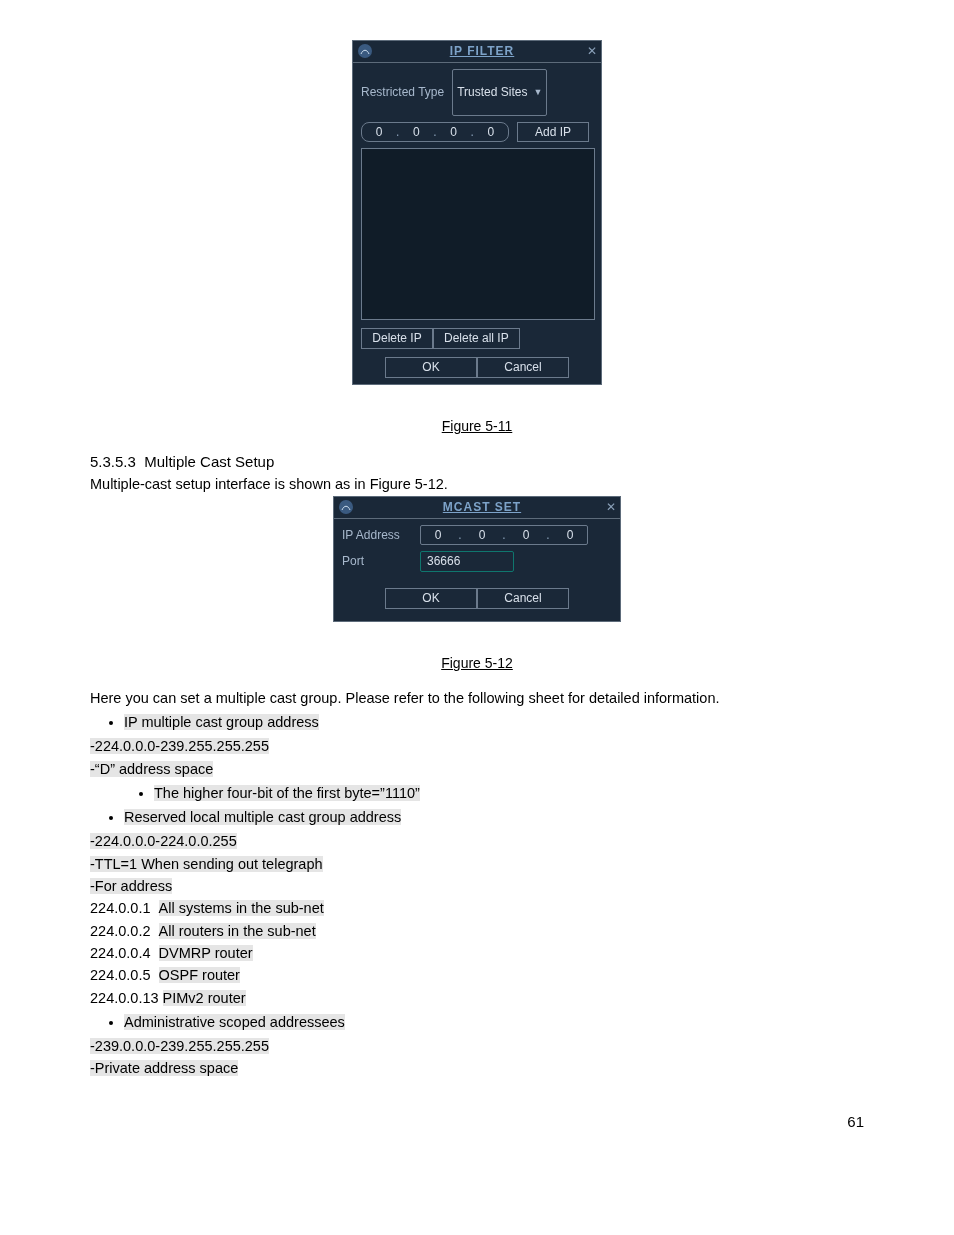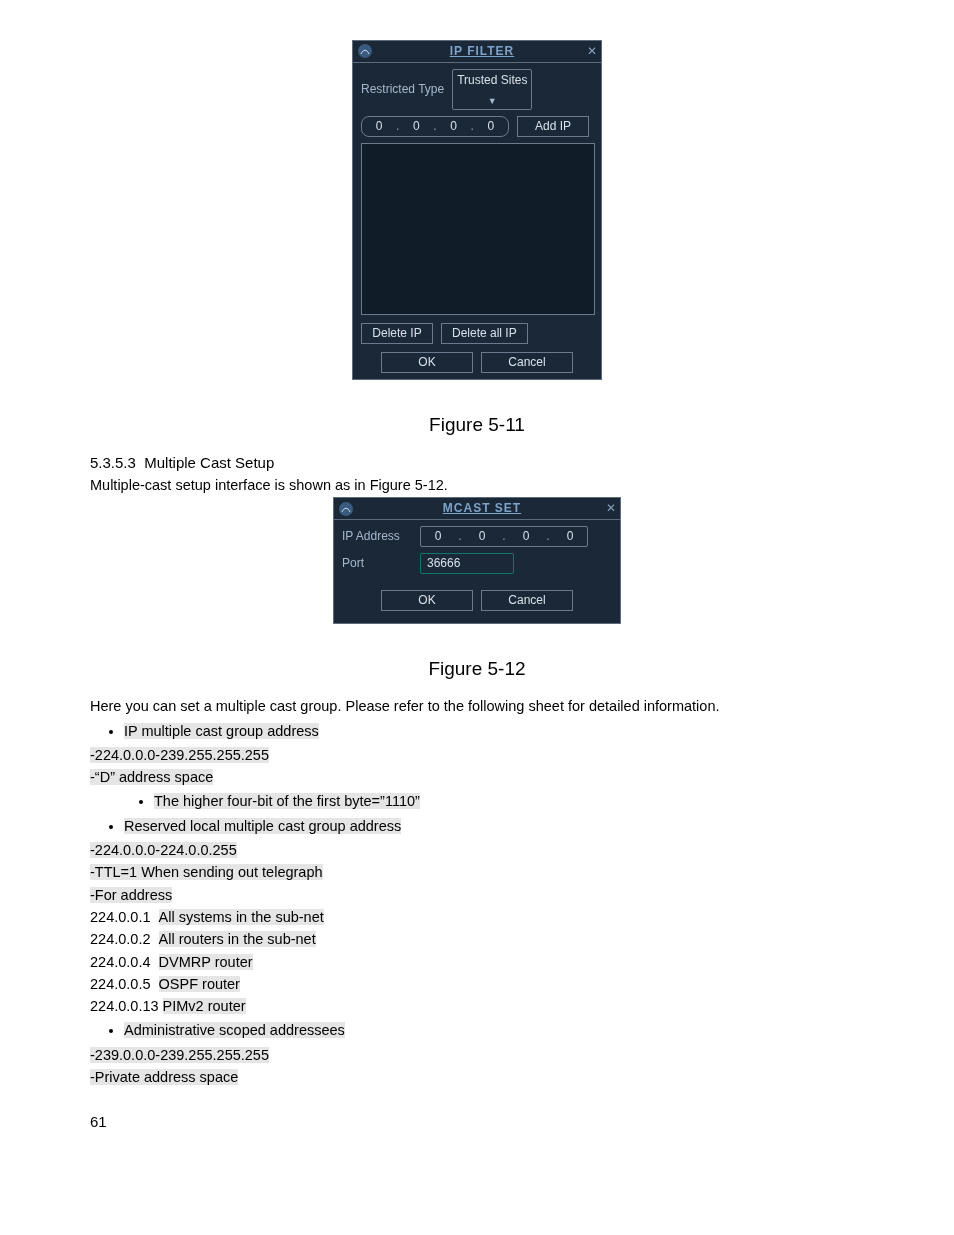--- a/index.html
+++ b/index.html
@@ -56,25 +56,24 @@
   }
   .label {
     color: #a7b8cc;
     white-space: nowrap;
   }
   .combo {
     display: inline-flex;
     align-items: center;
     border: 1px solid #6b7a8c;
     background: #1a2838;
-    padding: 2px 4px;
+    padding: 14px 4px;
     color: #d8e0ea;
     gap: 6px;
     border-radius: 2px;
-    flex-direction: column;
   }
   .combo .arrow {
     font-size: 9px;
     color: #a7b8cc;
   }
   .ip-box {
     display: inline-flex;
     align-items: center;
     border: 1px solid #6b7a8c;
     border-radius: 8px;
@@ -105,39 +104,39 @@
     min-width: 50px;
   }
   .list-box {
     border: 1px solid #6b7a8c;
     background: #101c28;
     height: 170px;
     width: 100%;
   }
   .btn-row {
     display: flex;
-    gap: 8px;
     margin-top: 8px;
   }
   .btn-row.center {
     justify-content: center;
   }
   .textbox {
     border: 1px solid #0f766e;
     background: #1a2838;
     color: #d8e0ea;
     padding: 1px 6px;
     border-radius: 2px;
     min-width: 80px;
   }
 
   .caption {
     text-align: center;
     margin: 32px 0 14px 0;
-    font-size: 19px;
+    font-size: 14px;
+    text-decoration: underline;
   }
   .section-heading {
     font-size: 15px;
     margin: 4px 0 2px 0;
   }
   .para {
     margin: 2px 0;
   }
   ul.bullets {
     list-style: disc;
@@ -145,22 +144,22 @@
     margin: 4px 0;
   }
   ul.bullets.inner {
     padding-left: 64px;
   }
   .hlt {
     background: #e5e5e5;
   }
   .ml12 { margin-left: 0; }
   .page-num {
-    text-align: left;
-    margin-top: 24px;
+    text-align: right;
+    margin-top: 32px;
     font-size: 15px;
   }
   svg.crane { display:block; }
 </style>
 </head>
 <body>
 
 <div class="dialog" style="width:250px;">
   <div class="dialog-title">
     <span class="icon-wrap">

